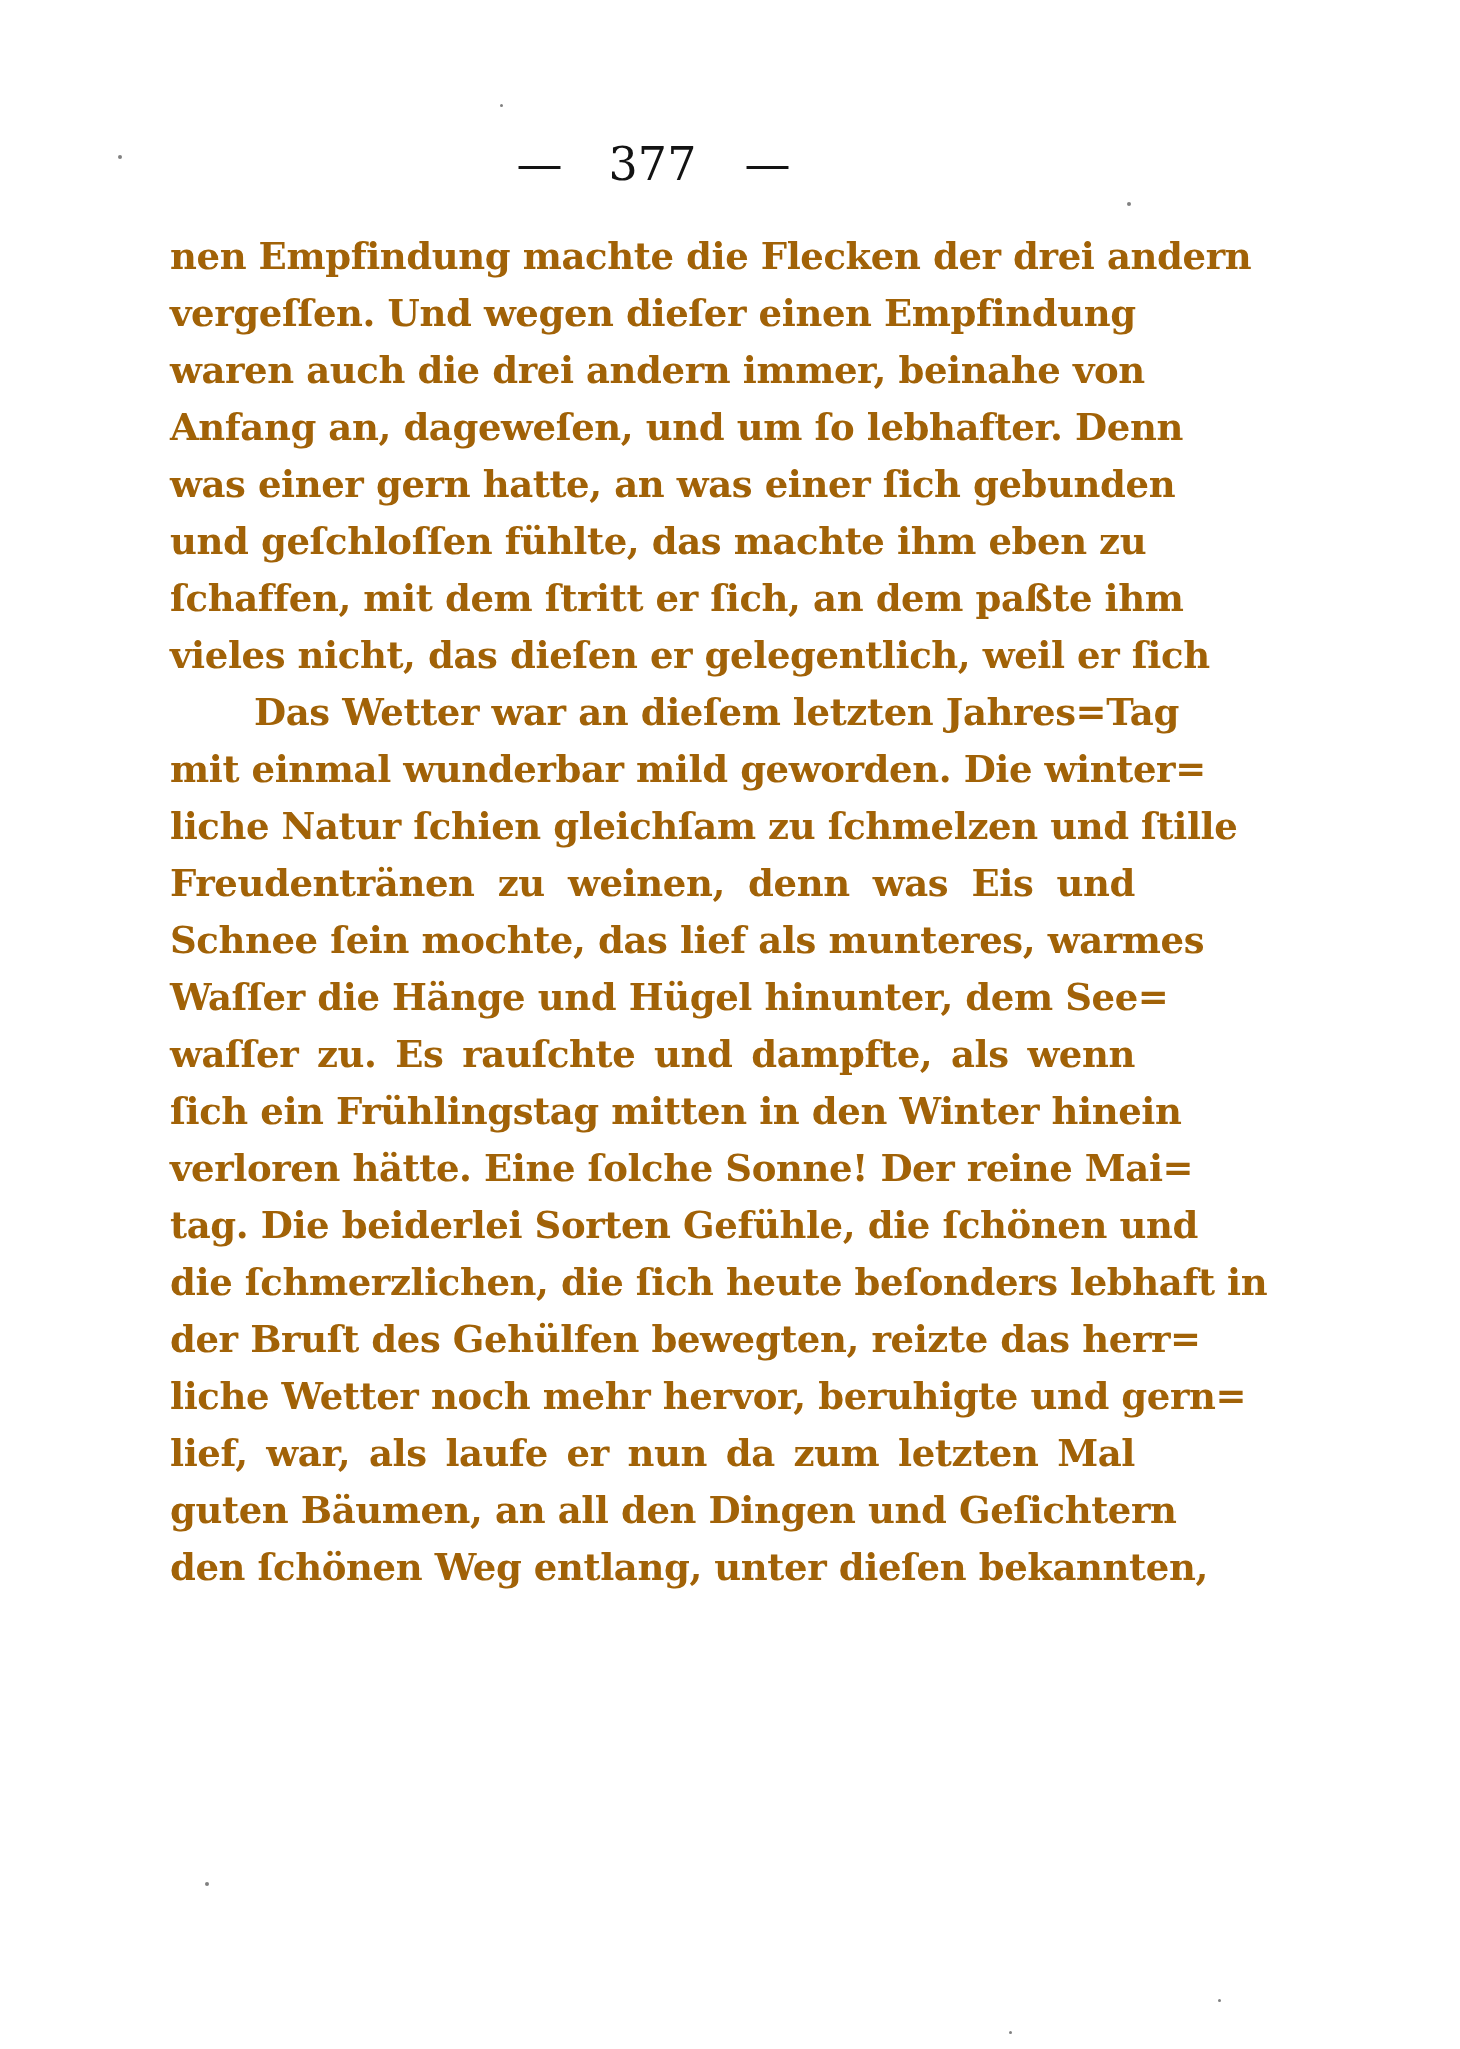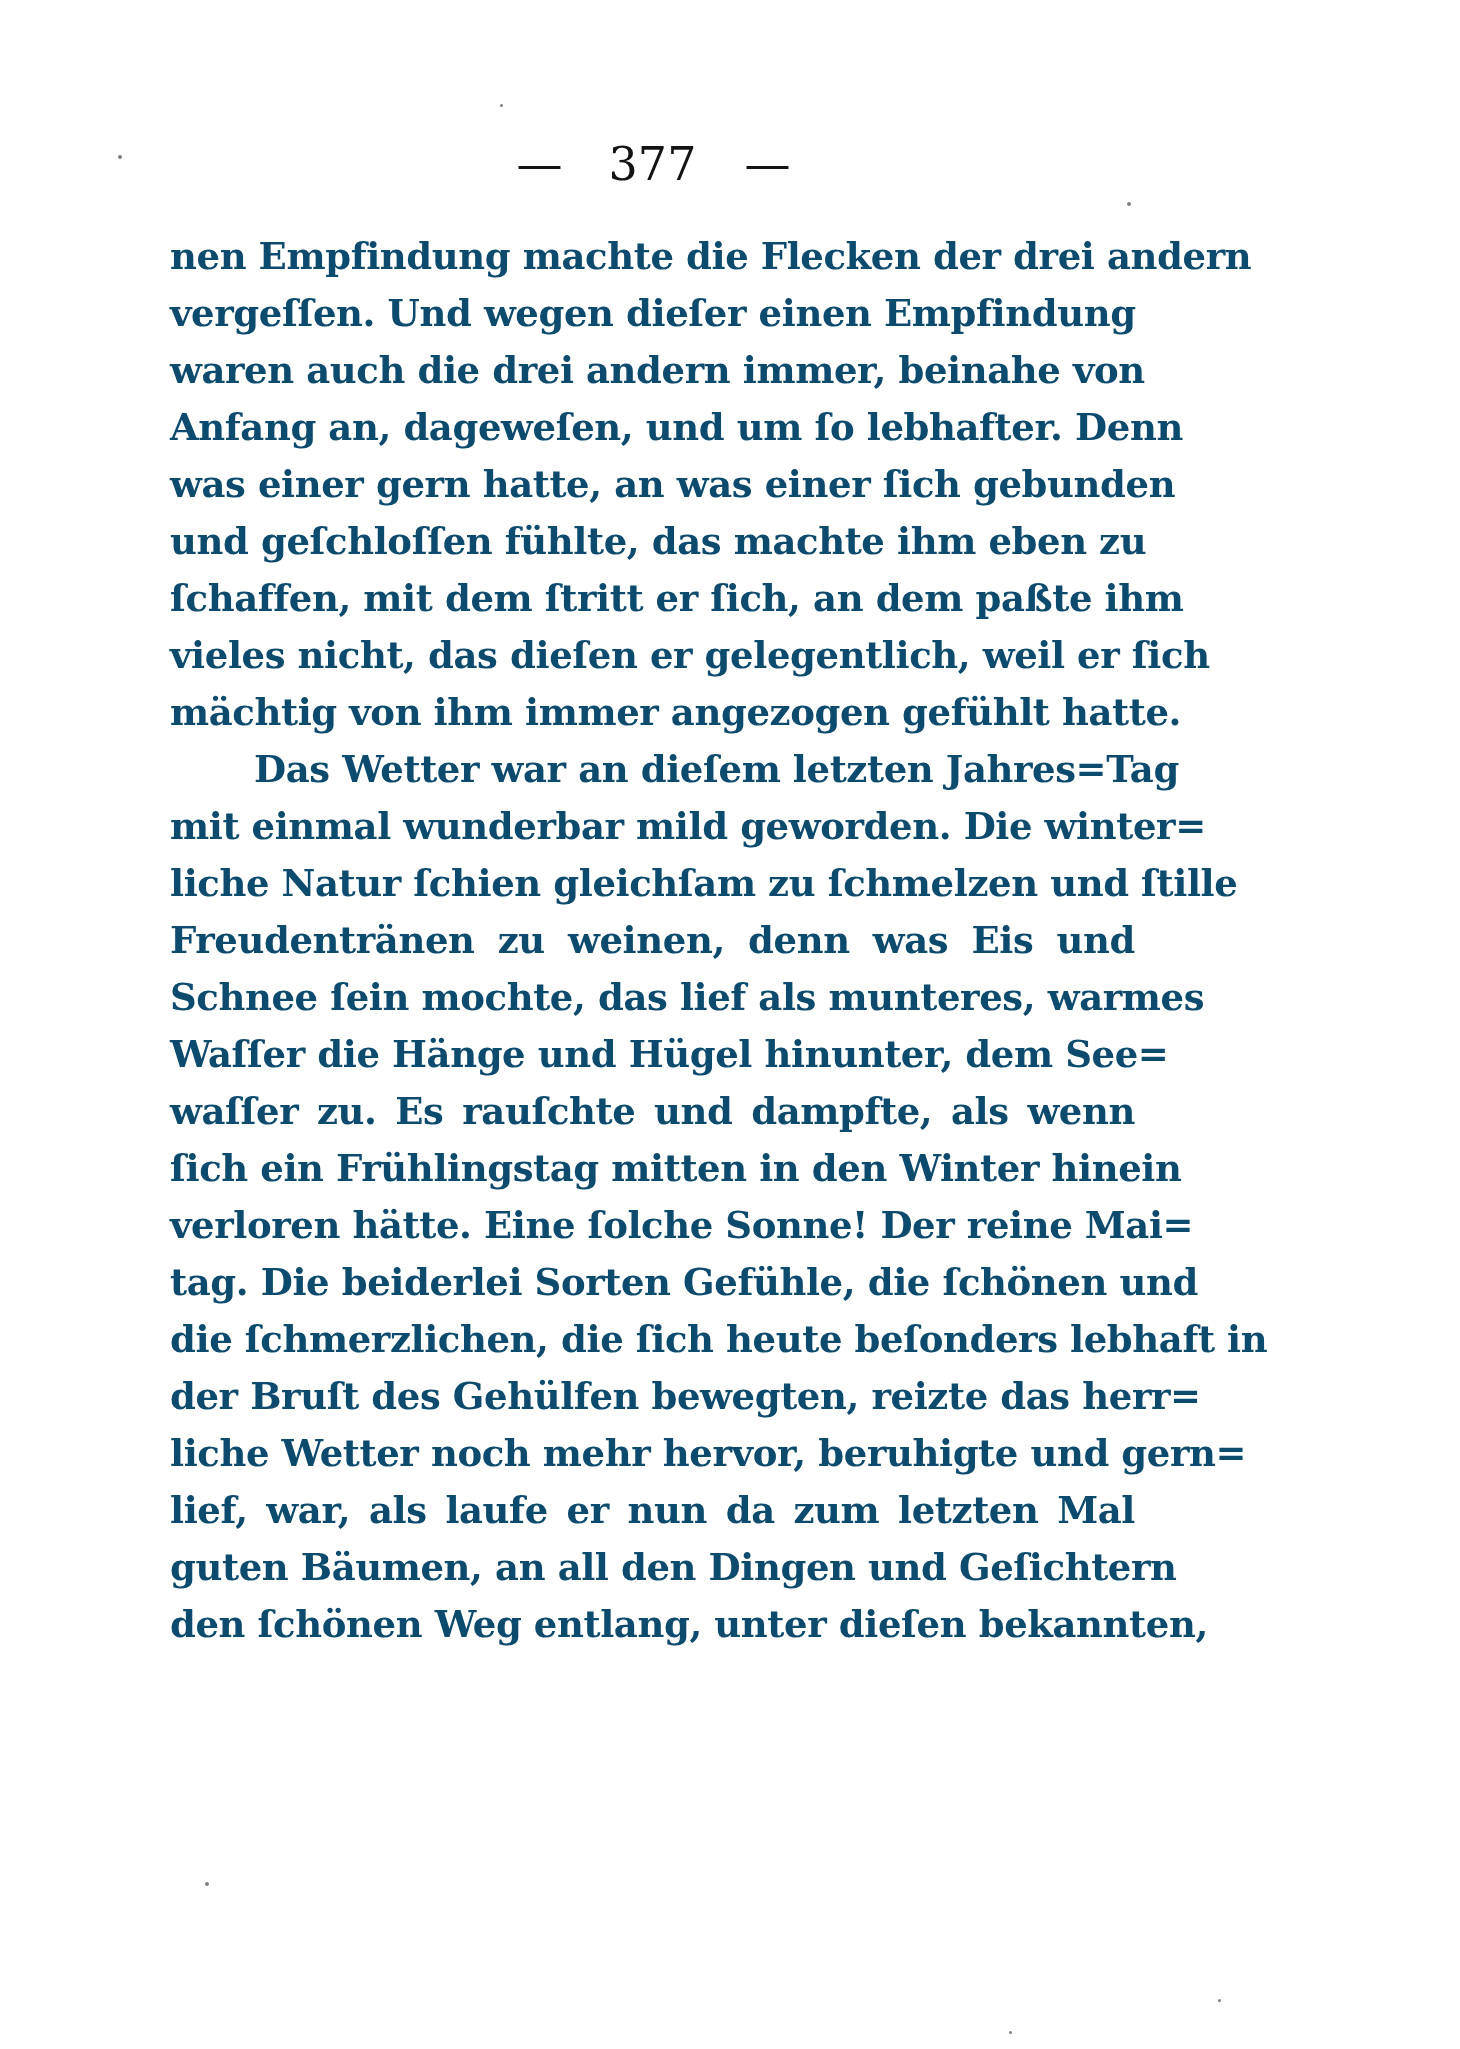--- a/index.html
+++ b/index.html
@@ -40,21 +40,21 @@
   }
   .text-line {
     font-size: 37px;
     line-height: 57px;
     height: 57px;
     font-weight: 700;
     letter-spacing: -0.4px;
     white-space: nowrap;
     text-align: justify;
     text-align-last: justify;
-    color: #0c4a6e;
+    color: #a16207;
   }
   .text-line.indent {
     text-indent: 84px;
   }
   .speck {
     position: absolute;
     background: #555;
     border-radius: 50%;
     opacity: 0.75;
   }
@@ -76,21 +76,20 @@
 
 <div class="text-block">
     <div class="text-line">nen Empfindung machte die Flecken der drei andern</div>
     <div class="text-line">vergeſſen. Und wegen dieſer einen Empfindung</div>
     <div class="text-line">waren auch die drei andern immer, beinahe von</div>
     <div class="text-line">Anfang an, dageweſen, und um ſo lebhafter. Denn</div>
     <div class="text-line">was einer gern hatte, an was einer ſich gebunden</div>
     <div class="text-line">und geſchloſſen fühlte, das machte ihm eben zu</div>
     <div class="text-line">ſchaffen, mit dem ſtritt er ſich, an dem paßte ihm</div>
     <div class="text-line">vieles nicht, das dieſen er gelegentlich, weil er ſich</div>
-    <div class="text-line">mächtig von ihm immer angezogen gefühlt hatte.</div>
     <div class="text-line indent">Das Wetter war an dieſem letzten Jahres=Tag</div>
     <div class="text-line">mit einmal wunderbar mild geworden. Die winter=</div>
     <div class="text-line">liche Natur ſchien gleichſam zu ſchmelzen und ſtille</div>
     <div class="text-line">Freudentränen zu weinen, denn was Eis und</div>
     <div class="text-line">Schnee ſein mochte, das lief als munteres, warmes</div>
     <div class="text-line">Waſſer die Hänge und Hügel hinunter, dem See=</div>
     <div class="text-line">waſſer zu. Es rauſchte und dampfte, als wenn</div>
     <div class="text-line">ſich ein Frühlingstag mitten in den Winter hinein</div>
     <div class="text-line">verloren hätte. Eine ſolche Sonne! Der reine Mai=</div>
     <div class="text-line">tag. Die beiderlei Sorten Gefühle, die ſchönen und</div>

